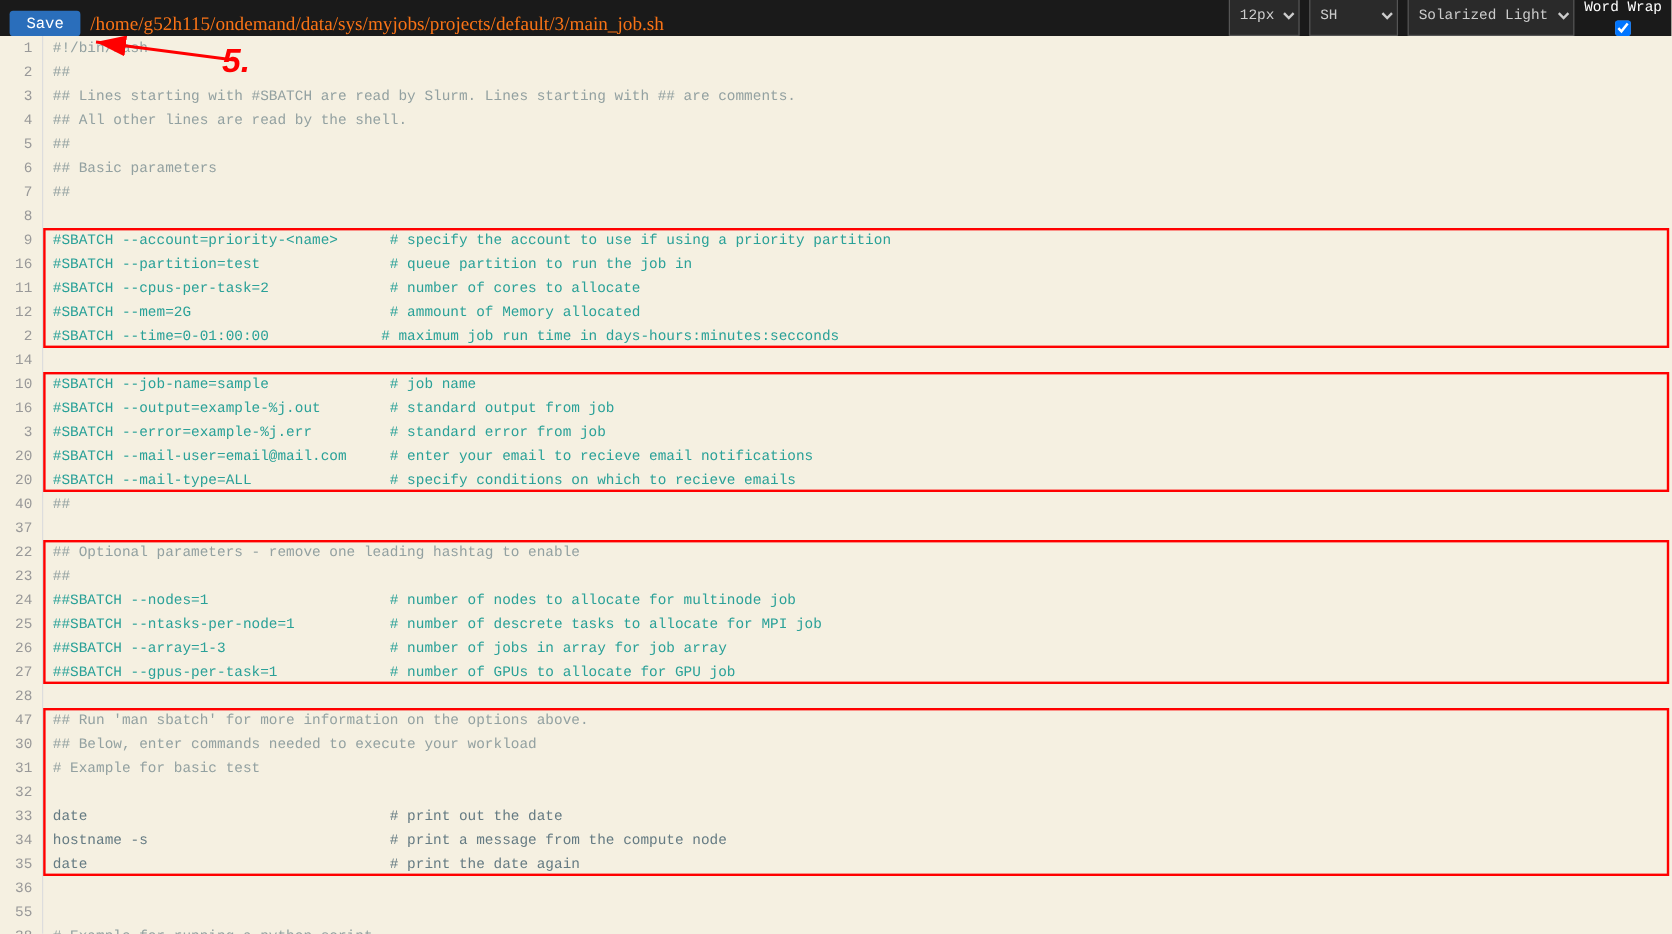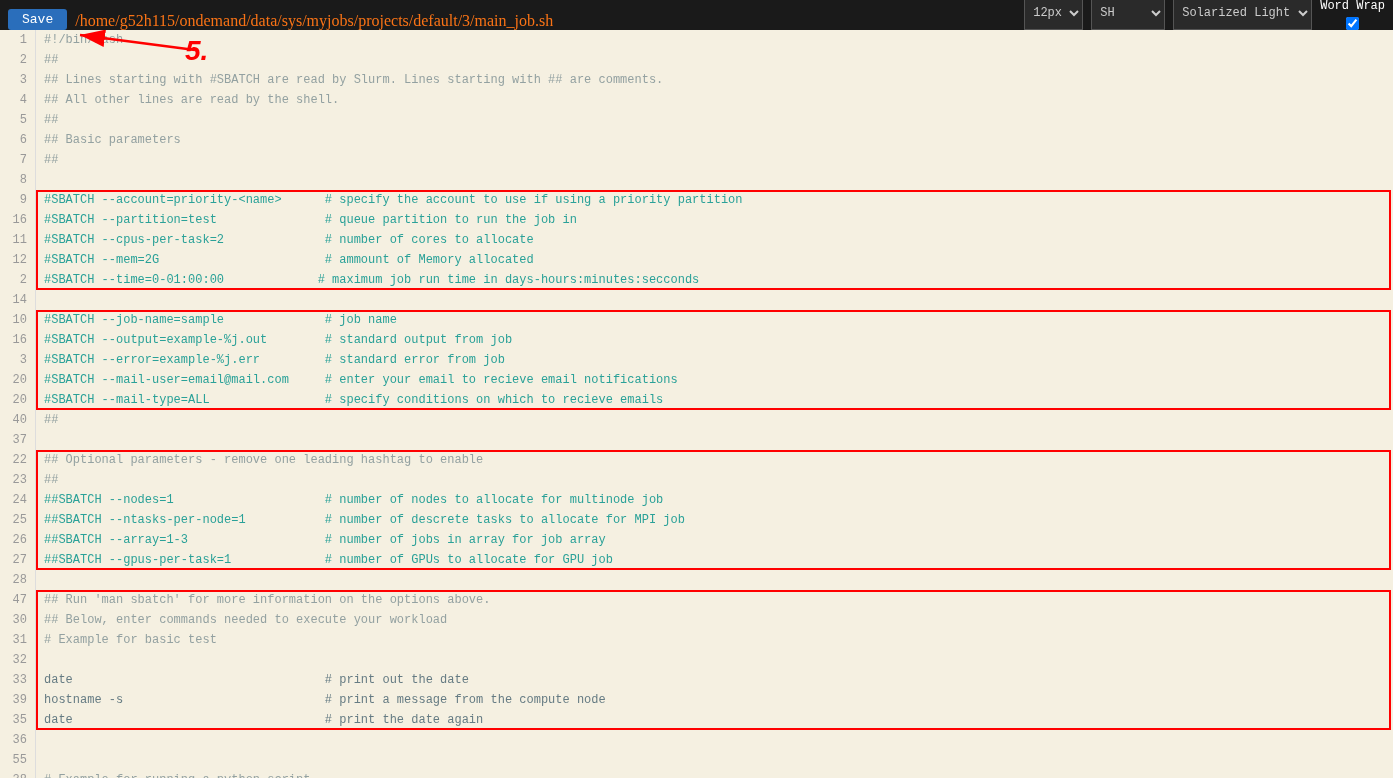--- a/index.html
+++ b/index.html
@@ -170,21 +170,21 @@
       <span class="line-num">24</span>
       <span class="line-num">25</span>
       <span class="line-num">26</span>
       <span class="line-num">27</span>
       <span class="line-num">28</span>
       <span class="line-num">47</span>
       <span class="line-num">30</span>
       <span class="line-num">31</span>
       <span class="line-num">32</span>
       <span class="line-num">33</span>
-      <span class="line-num">39</span>
+      <span class="line-num">34</span>
       <span class="line-num">35</span>
       <span class="line-num">36</span>
       <span class="line-num">55</span>
       <span class="line-num">38</span>
     </div>
   <div id="code-area" style="position: relative;"><span class="code-line" style="color: rgb(147, 161, 161);">#!/bin/bash</span><span class="code-line" style="color: rgb(147, 161, 161);">##</span><span class="code-line" style="color: rgb(147, 161, 161);">## Lines starting with #SBATCH are read by Slurm. Lines starting with ## are comments.</span><span class="code-line" style="color: rgb(147, 161, 161);">## All other lines are read by the shell.</span><span class="code-line" style="color: rgb(147, 161, 161);">##</span><span class="code-line" style="color: rgb(147, 161, 161);">## Basic parameters</span><span class="code-line" style="color: rgb(147, 161, 161);">##</span><span class="code-line"></span><span class="code-line" style="color: rgb(42, 161, 152);">#SBATCH --account=priority-&lt;name&gt;      # specify the account to use if using a priority partition</span><span class="code-line" style="color: rgb(42, 161, 152);">#SBATCH --partition=test               # queue partition to run the job in</span><span class="code-line" style="color: rgb(42, 161, 152);">#SBATCH --cpus-per-task=2              # number of cores to allocate</span><span class="code-line" style="color: rgb(42, 161, 152);">#SBATCH --mem=2G                       # ammount of Memory allocated</span><span class="code-line" style="color: rgb(42, 161, 152);">#SBATCH --time=0-01:00:00             # maximum job run time in days-hours:minutes:secconds</span><span class="code-line"></span><span class="code-line" style="color: rgb(42, 161, 152);">#SBATCH --job-name=sample              # job name</span><span class="code-line" style="color: rgb(42, 161, 152);">#SBATCH --output=example-%j.out        # standard output from job</span><span class="code-line" style="color: rgb(42, 161, 152);">#SBATCH --error=example-%j.err         # standard error from job</span><span class="code-line" style="color: rgb(42, 161, 152);">#SBATCH --mail-user=email@mail.com     # enter your email to recieve email notifications</span><span class="code-line" style="color: rgb(42, 161, 152);">#SBATCH --mail-type=ALL                # specify conditions on which to recieve emails</span><span class="code-line" style="color: rgb(147, 161, 161);">##</span><span class="code-line"></span><span class="code-line" style="color: rgb(147, 161, 161);">## Optional parameters - remove one leading hashtag to enable</span><span class="code-line" style="color: rgb(147, 161, 161);">##</span><span class="code-line" style="color: rgb(42, 161, 152);">##SBATCH --nodes=1                     # number of nodes to allocate for multinode job</span><span class="code-line" style="color: rgb(42, 161, 152);">##SBATCH --ntasks-per-node=1           # number of descrete tasks to allocate for MPI job</span><span class="code-line" style="color: rgb(42, 161, 152);">##SBATCH --array=1-3                   # number of jobs in array for job array</span><span class="code-line" style="color: rgb(42, 161, 152);">##SBATCH --gpus-per-task=1             # number of GPUs to allocate for GPU job</span><span class="code-line"></span><span class="code-line" style="color: rgb(147, 161, 161);">## Run 'man sbatch' for more information on the options above.</span><span class="code-line" style="color: rgb(147, 161, 161);">## Below, enter commands needed to execute your workload</span><span class="code-line" style="color: rgb(147, 161, 161);"># Example for basic test</span><span class="code-line"></span><span class="code-line" style="color: rgb(101, 123, 131);">date                                   # print out the date</span><span class="code-line" style="color: rgb(101, 123, 131);">hostname -s                            # print a message from the compute node</span><span class="code-line" style="color: rgb(101, 123, 131);">date                                   # print the date again</span><span class="code-line"></span><span class="code-line"></span><span class="code-line" style="color: rgb(147, 161, 161);"># Example for running a python script</span><div class="section-box" style="top: 160px; left: 0px; width: calc(100% - 2px); height: 100px;"></div><div class="section-box" style="top: 280px; left: 0px; width: calc(100% - 2px); height: 100px;"></div><div class="section-box" style="top: 420px; left: 0px; width: calc(100% - 2px); height: 120px;"></div><div class="section-box" style="top: 560px; left: 0px; width: calc(100% - 2px); height: 140px;"></div></div>
 
   <svg class="arrow-overlay" id="arrow-svg" width="1393" height="748" style="position:absolute;top:0;left:0;pointer-events:none;overflow:visible;">
 
     <defs>

